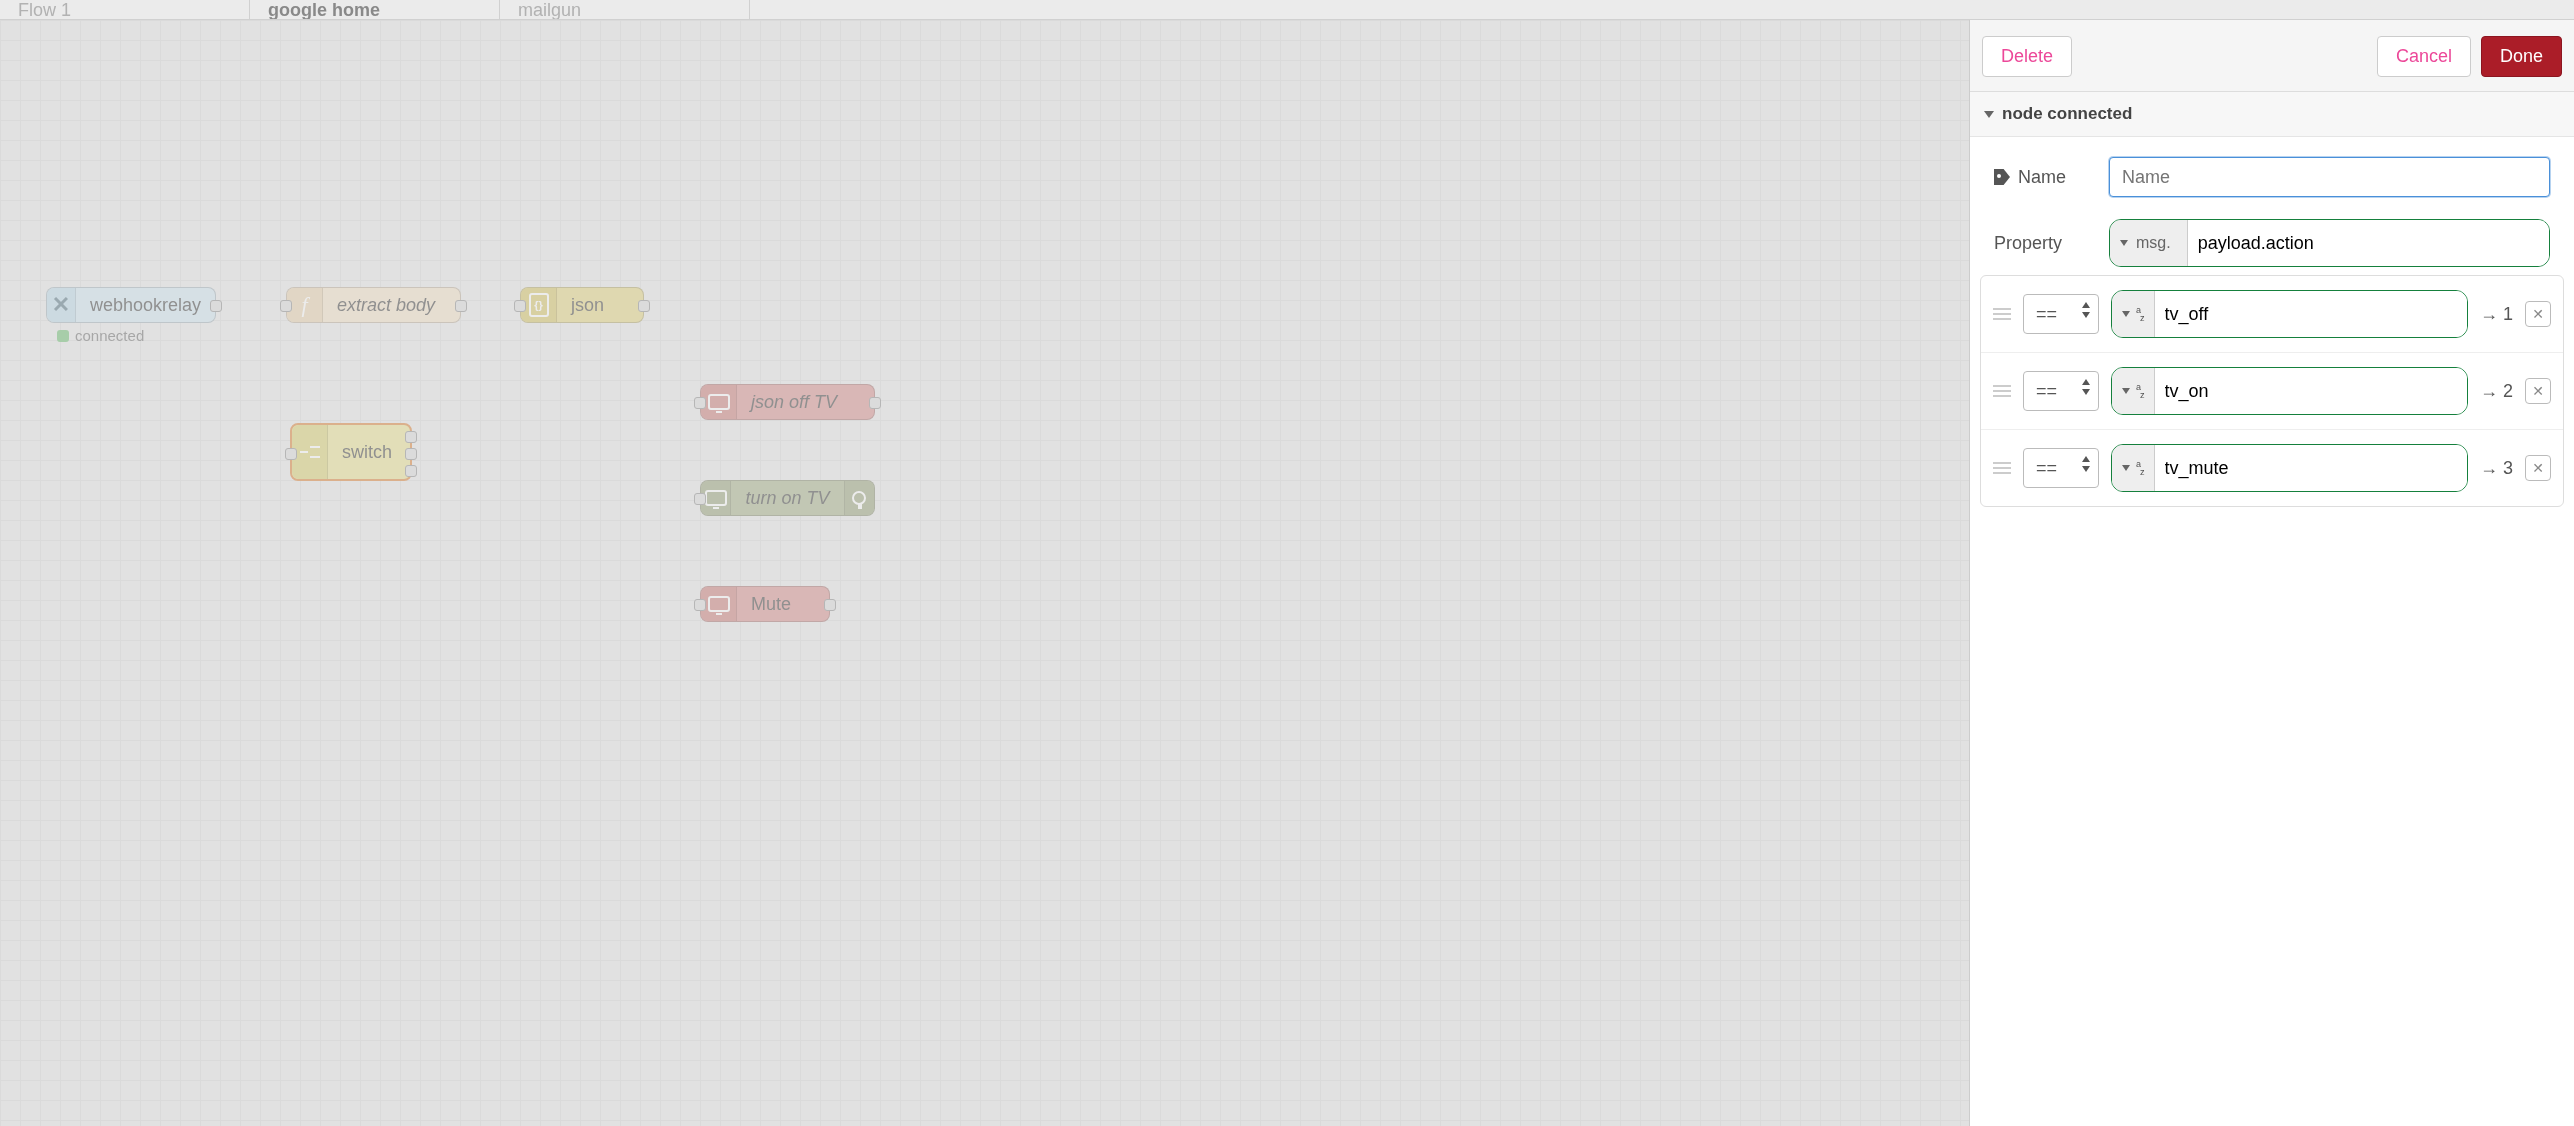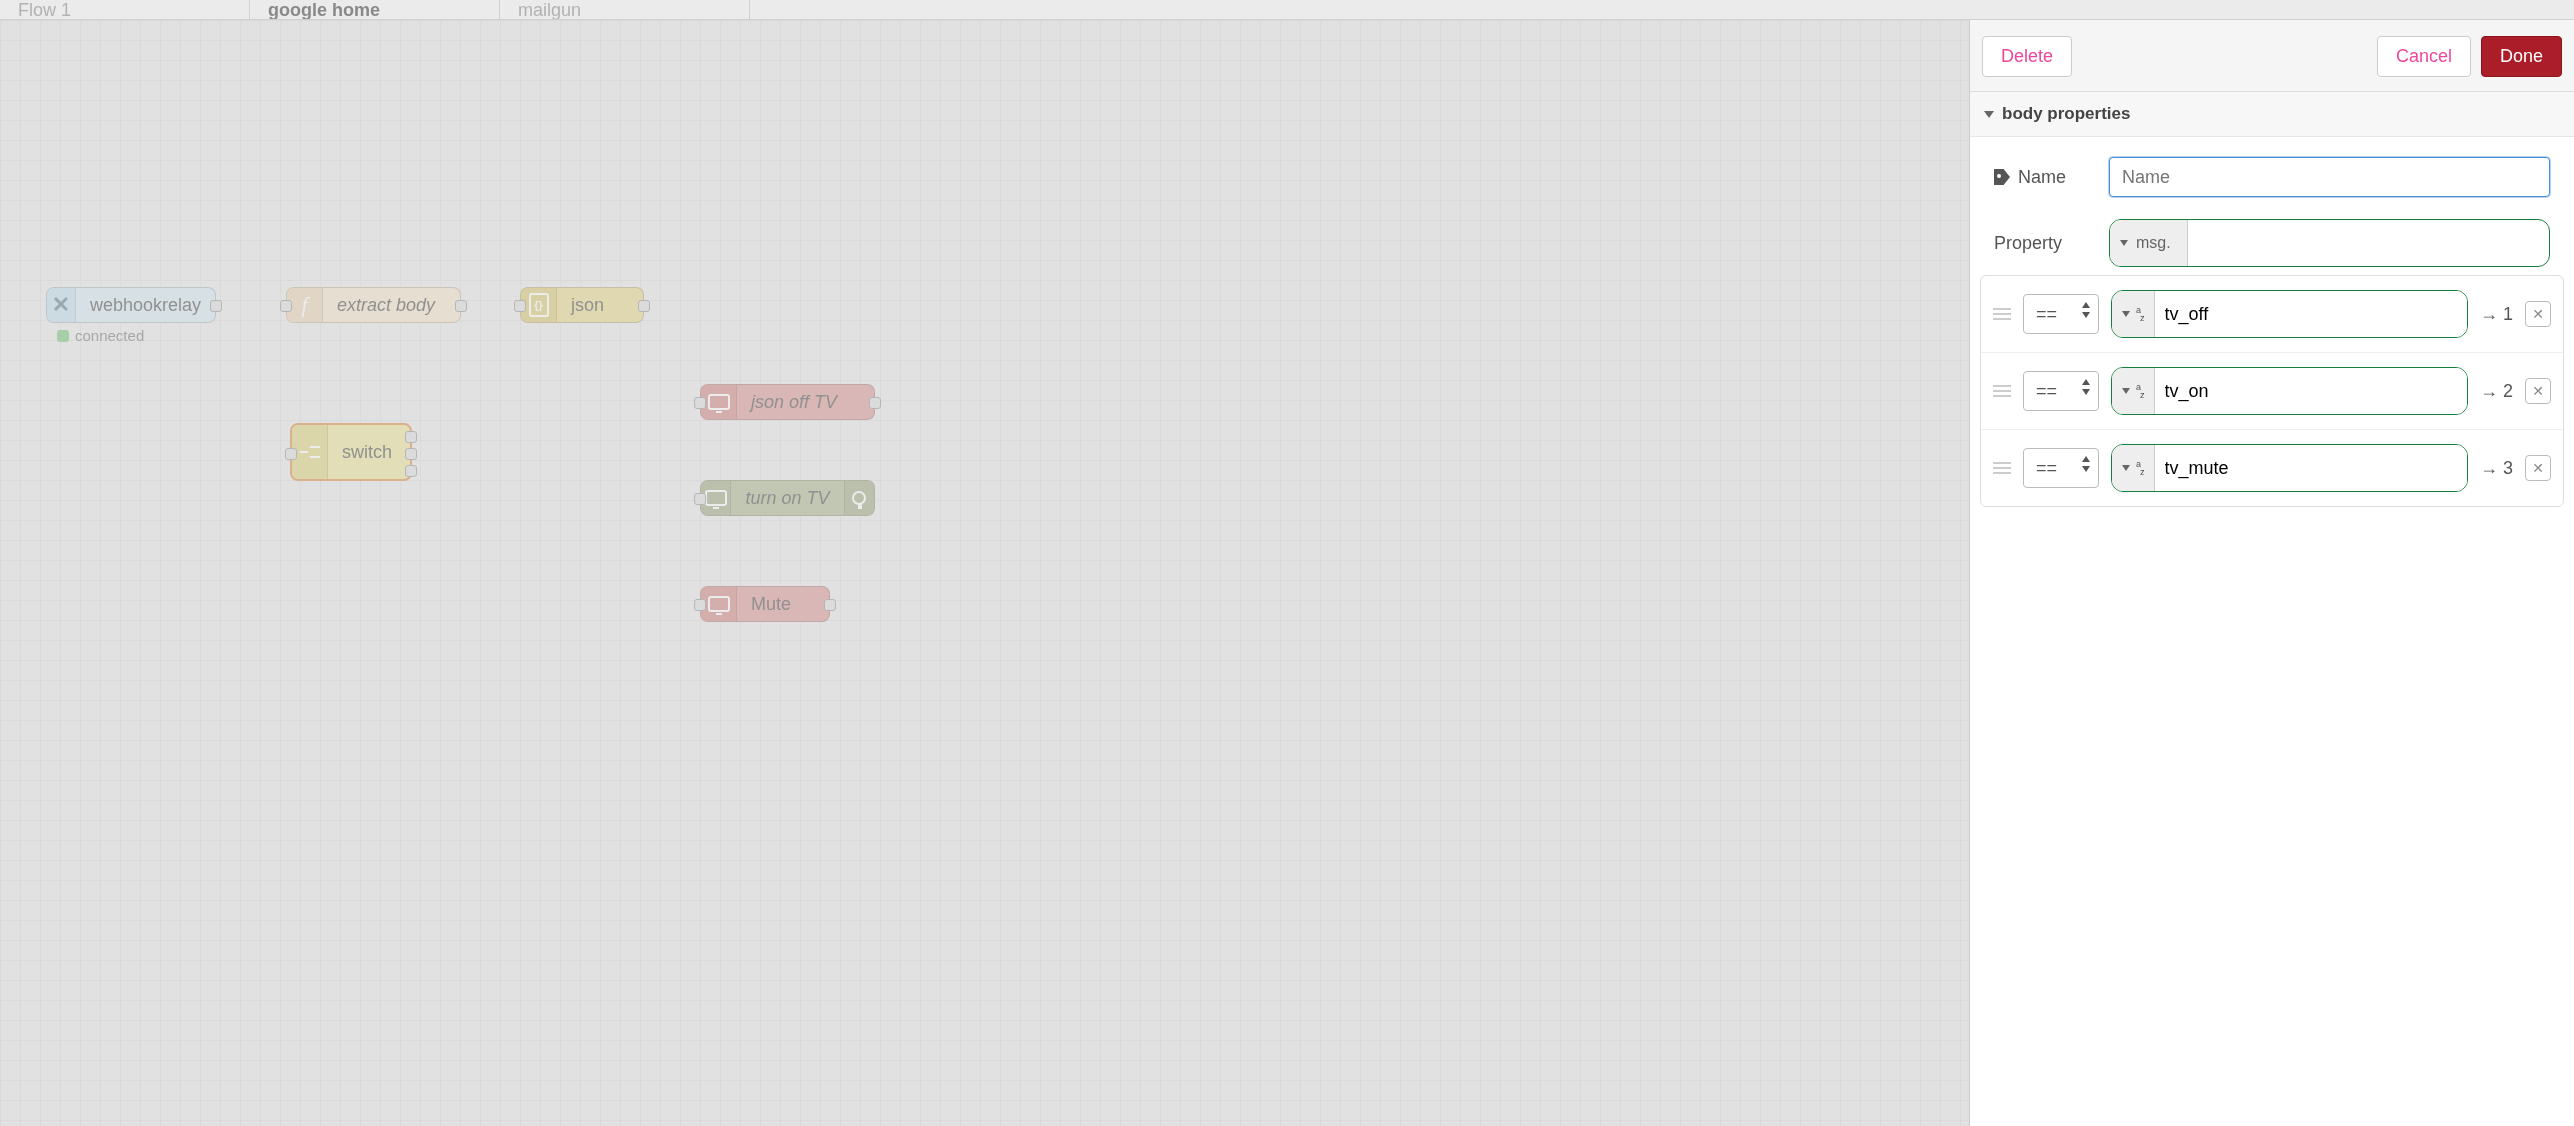--- a/index.html
+++ b/index.html
@@ -203,41 +203,42 @@
         <button class="btn">Delete</button>
         <div class="spacer"></div>
         <button class="btn">Cancel</button>
         <button class="btn primary">Done</button>
       </div>
     </div>
 
     <div class="section">
       <div class="section-h">
         <span class="caret-down"></span>
-        <span>body properties</span>
+        <span>node connected</span>
       </div>
 
       <div class="section-body">
         <div class="form-row">
           <label>
             <span class="tag-icon"></span>
             <span>Name</span>
           </label>
           <input class="text focused" placeholder="Name" style="">
         </div>
 
         <div class="form-row">
           <label>
             <span>Property</span>
           </label>
           <div class="typed-input">
             <div class="ti-btn">
               <span class="tiny-caret"></span>
               <span class="ti-prefix">msg.</span>
             </div>
+            <input value="payload.action" style="">
           </div>
         </div>
       </div>
 
       <div class="rules">
         <div class="rule">
           <div class="handle">
               <span></span>
               <span></span>
               <span></span>

